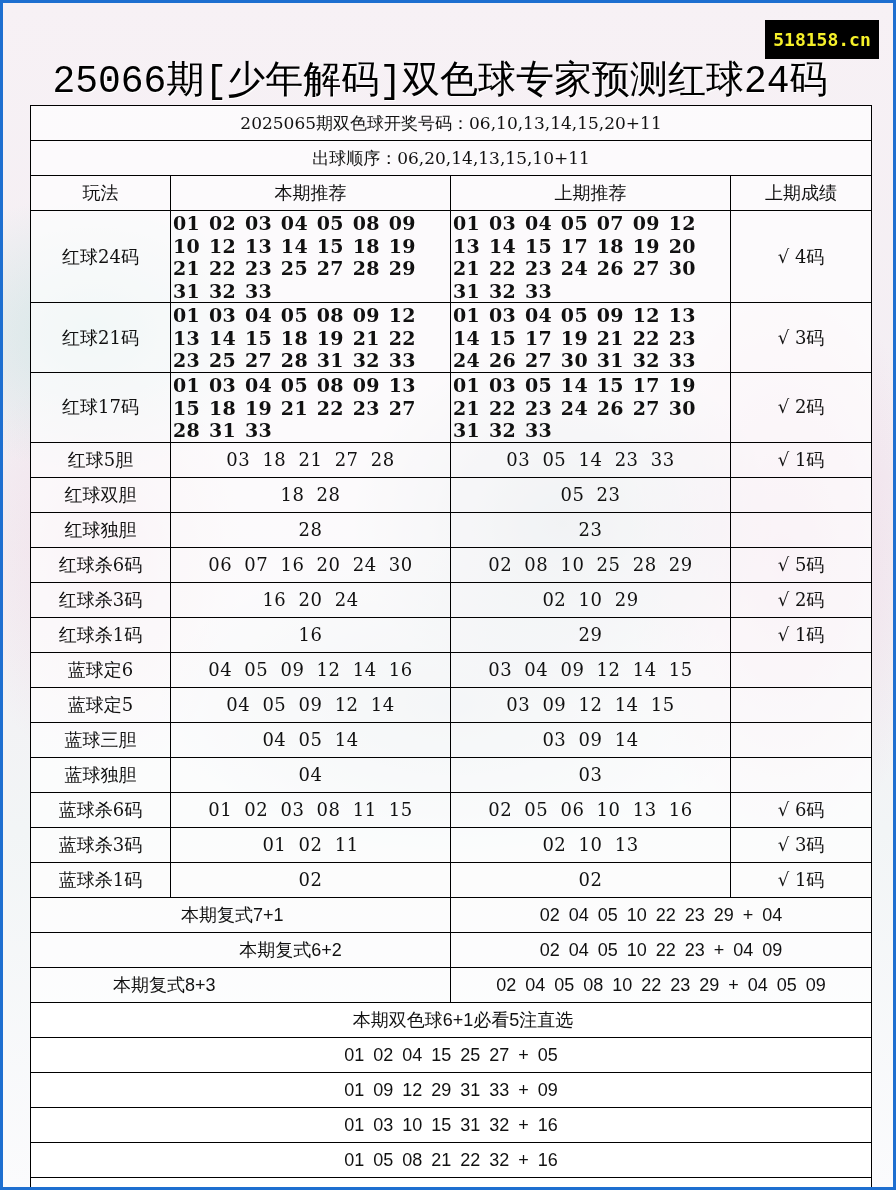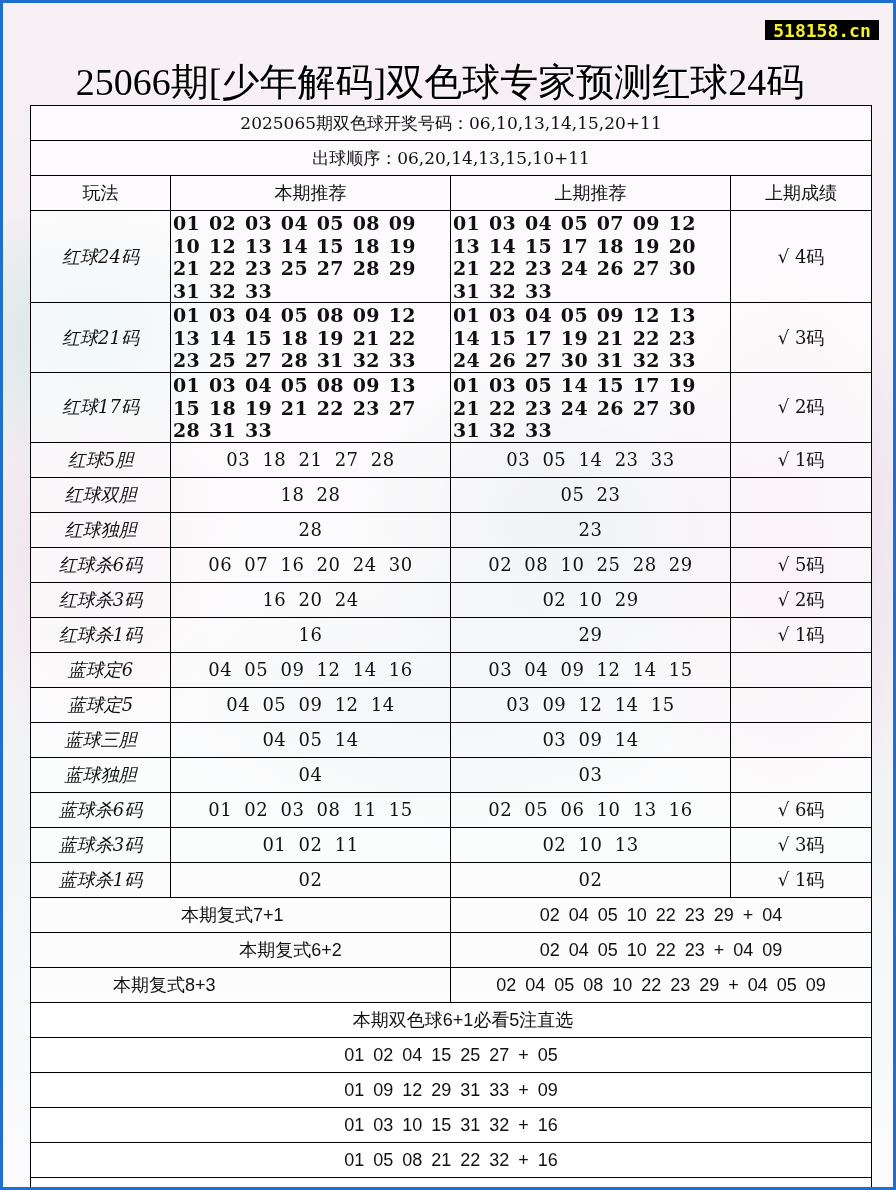--- a/index.html
+++ b/index.html
@@ -29,52 +29,52 @@
       font-family: "DejaVu Sans", "Liberation Sans", sans-serif;
       font-weight: bold; font-size: 15px; color: #c8141c; letter-spacing: 0px;
     }
     .logo-ssq {
       font-family: "DejaVu Sans", "Liberation Sans", sans-serif;
       font-weight: bold; font-style: italic; font-size: 15px;
       background: linear-gradient(90deg, #3a4fd8, #c43fd0);
       -webkit-background-clip: text; background-clip: text; color: transparent;
     }
     .site-badge {
-      position: absolute; left: 762px; top: 17px; width: 114px; height: 20px;
+      position: absolute; left: 762px; top: 17px; width: 114px; height: 39px;
       background: #000; color: #f5f02a;
       font-family: "DejaVu Sans Mono", "Liberation Mono", monospace;
       font-weight: bold; font-size: 18px;
       display: flex; align-items: center; justify-content: center;
     }
     .page-title {
       position: absolute; left: 0; right: 16px; top: 54px; height: 50px;
       text-align: center; font-size: 38px; line-height: 50px;
       color: #000; letter-spacing: 0px;
-      font-family: Liberation Serif, serif;
+      font-family: Liberation Mono, monospace;
       text-shadow: 1px 1px 0 #fff;
     }
     table.main {
       position: absolute; left: 27px; top: 102px; width: 841px;
       border-collapse: collapse; table-layout: fixed;
       background: rgba(255,255,255,0.55);
     }
     table.main td {
       border: 1.5px solid #000;
       text-align: center; vertical-align: middle;
       font-size: 18px; height: 35px; line-height: 22px;
       padding: 0;
       background: rgba(255,255,255,0.35);
     }
     table.main td.nums {
       text-align: left; padding: 1px 2px 0 2px;
       font-size: 19px; line-height: 22.5px; word-spacing: 2px;
       letter-spacing: 0.3px;
       font-weight: bold;
     }
-    td.label { font-size: 18px; font-style: italic; }
+    td.label { font-size: 18px; }
     td.head { font-size: 18px; }
     td.spaced { word-spacing: 6px; letter-spacing: 0.5px; }
     td.narrow {
       font-family: "Liberation Sans Narrow", "Liberation Sans", sans-serif;
       font-size: 18px; word-spacing: 4px; margin-top: 24px;
     }
   </style>
 </head>
 <body>
 

